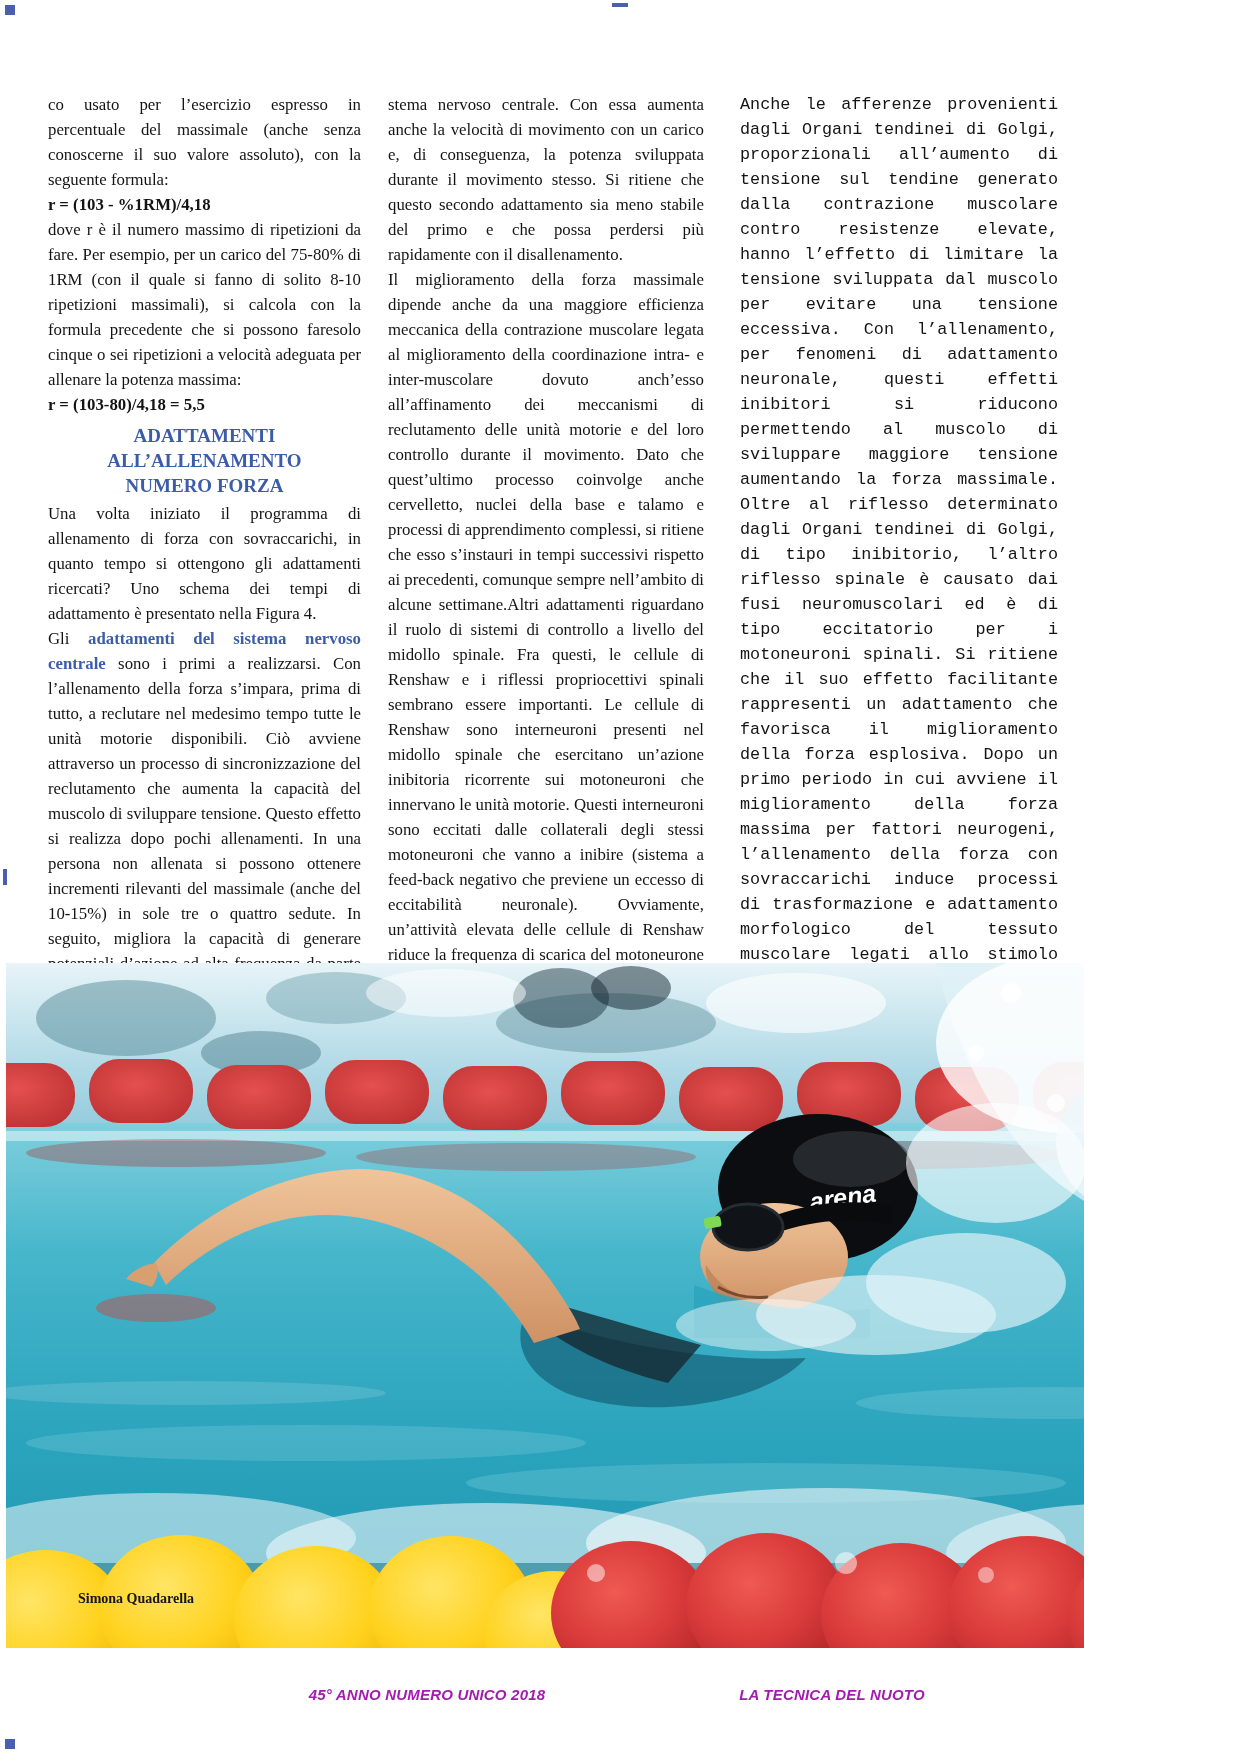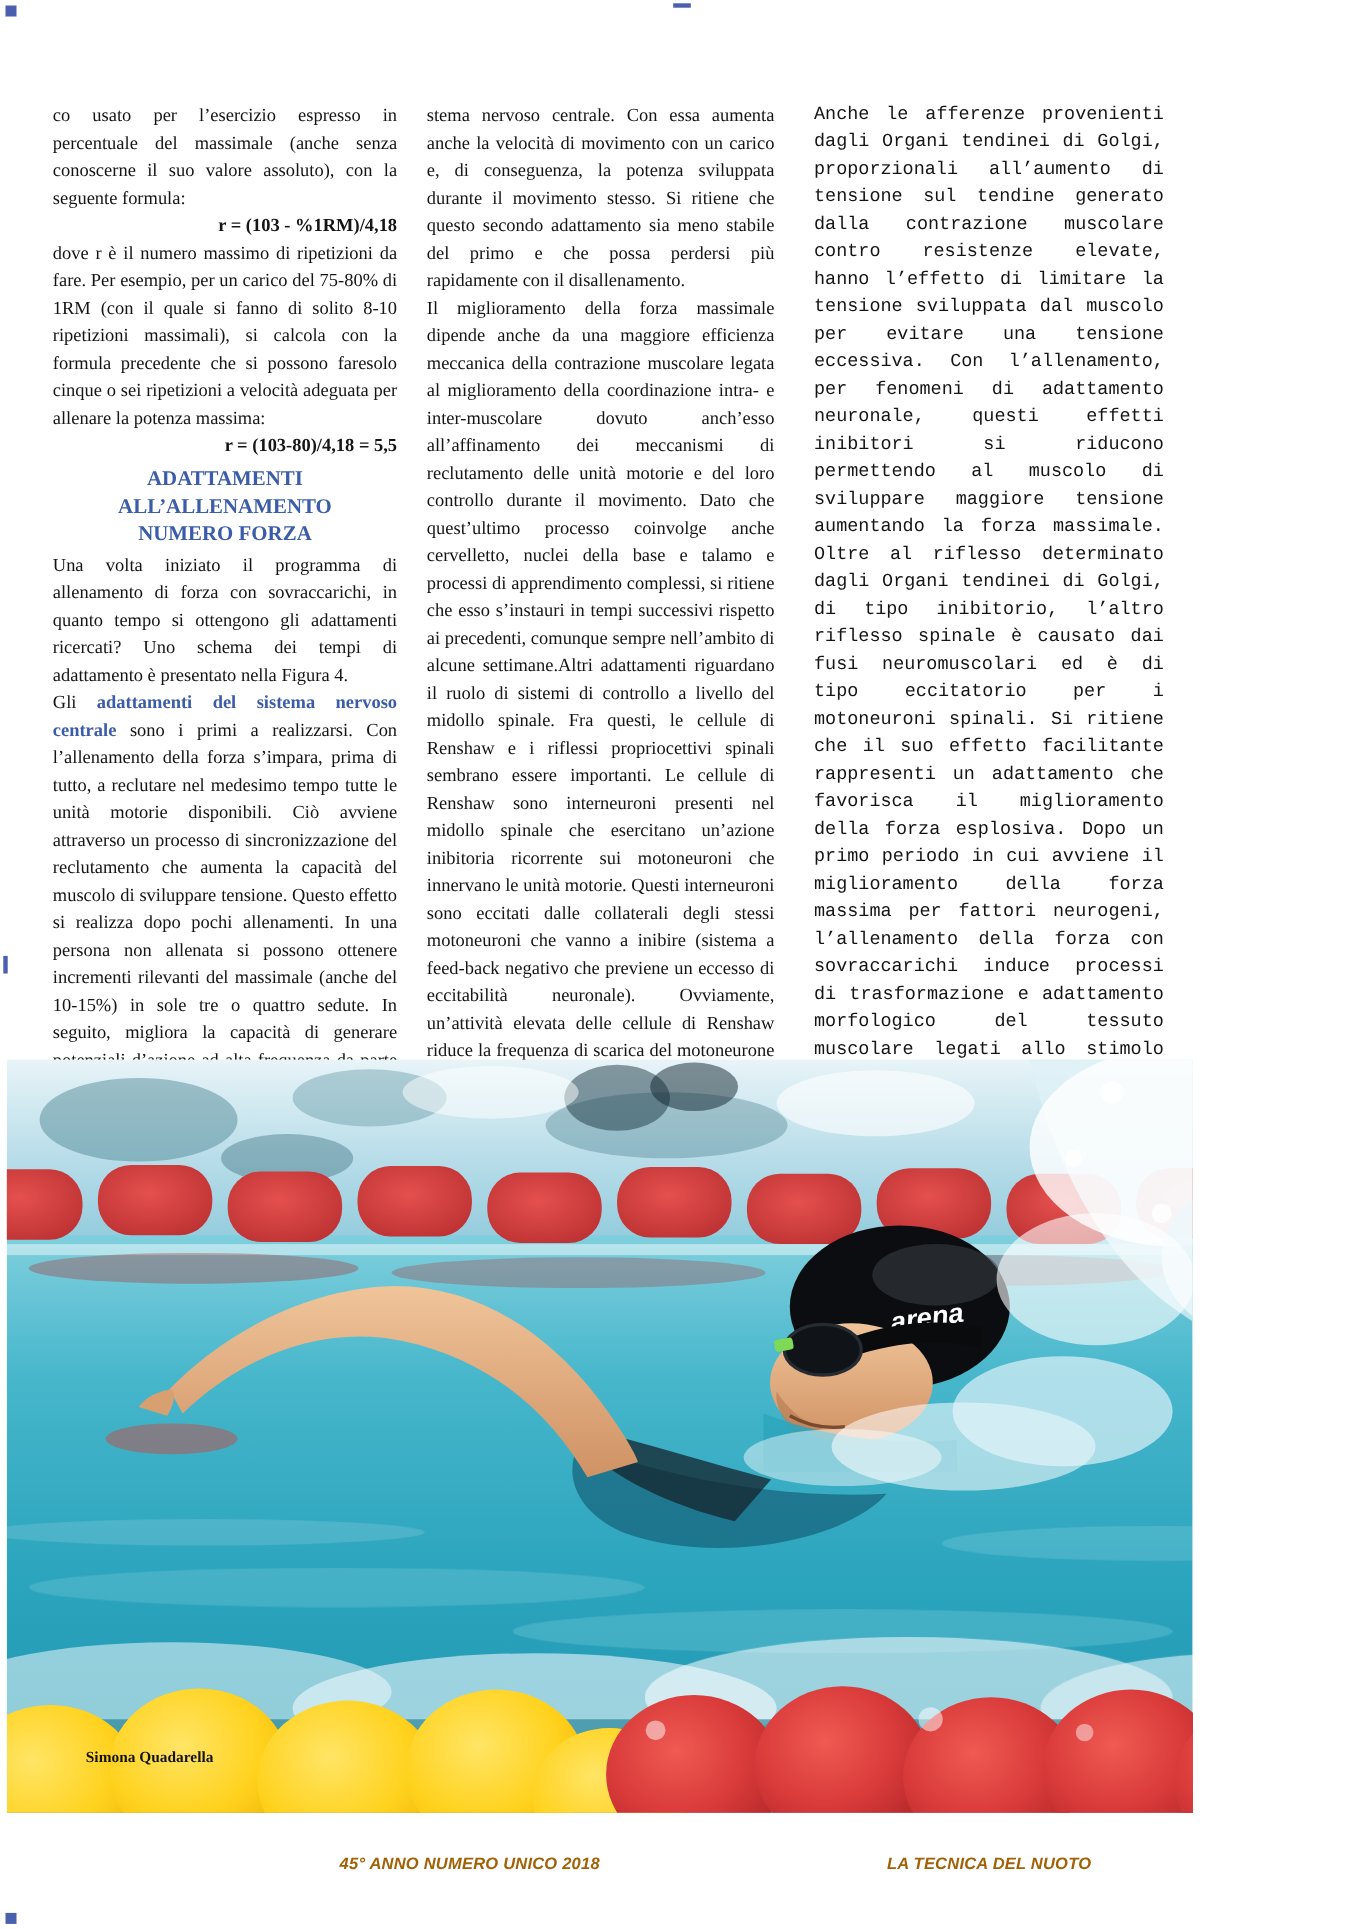--- a/index.html
+++ b/index.html
@@ -3,32 +3,32 @@
 <meta charset="utf-8">
 <style>
   html,body{margin:0;padding:0;background:#ffffff;}
   #page{position:relative;width:1084px;height:1754px;background:#ffffff;overflow:hidden;
         font-family:"Liberation Serif", serif;color:#141414;}
   .col{position:absolute;top:92px;font-size:16.8px;line-height:25px;text-align:justify;}
   #col1{left:48px;width:313px;}
   #col2{left:388px;width:316px;}
   #col3{left:740px;width:318px;font-family:Liberation Mono, monospace;}
   .col p{margin:0;}
-  .formula{text-align:right;font-weight:bold;margin:0;}
+  .formula{text-align:left;font-weight:bold;margin:0;}
   .heading{color:#3b5ca8;font-weight:bold;font-size:19px;line-height:25px;text-align:center;
            margin-top:6px;margin-bottom:3px;}
   .em-blue{color:#3b5ca8;font-weight:bold;}
   #photo{position:absolute;left:6px;top:963px;width:1228px;height:685px;overflow:hidden;}
   #photo svg{display:block;}
   #photo-caption{position:absolute;left:72px;top:628px;font-family:"Liberation Serif",serif;
                  font-size:14px;font-weight:bold;color:#141414;}
   .footer-text{position:absolute;top:1686px;font-family:"Liberation Sans",sans-serif;
-               font-style:italic;font-weight:bold;font-size:15px;color:#a16207;text-align:center;letter-spacing:.2px;}
+               font-style:italic;font-weight:bold;font-size:15px;color:#a21caf;text-align:center;letter-spacing:.2px;}
   #footer-issue{left:267px;width:320px;}
-  #footer-magazine{left:672px;width:320px;text-align:right;}
+  #footer-magazine{left:672px;width:320px;}
   #page-number{position:absolute;left:1140px;top:1679px;width:50px;text-align:center;
                font-family:"Liberation Serif",serif;font-size:21px;color:#111;}
   .crop{position:absolute;background:#4a5fae;}
   .crop.sq{width:10px;height:10px;}
   .tick-v{width:4px;height:16px;}
   .tick-h{width:16px;height:4px;}
 </style>
 </head>
 <body>
 

